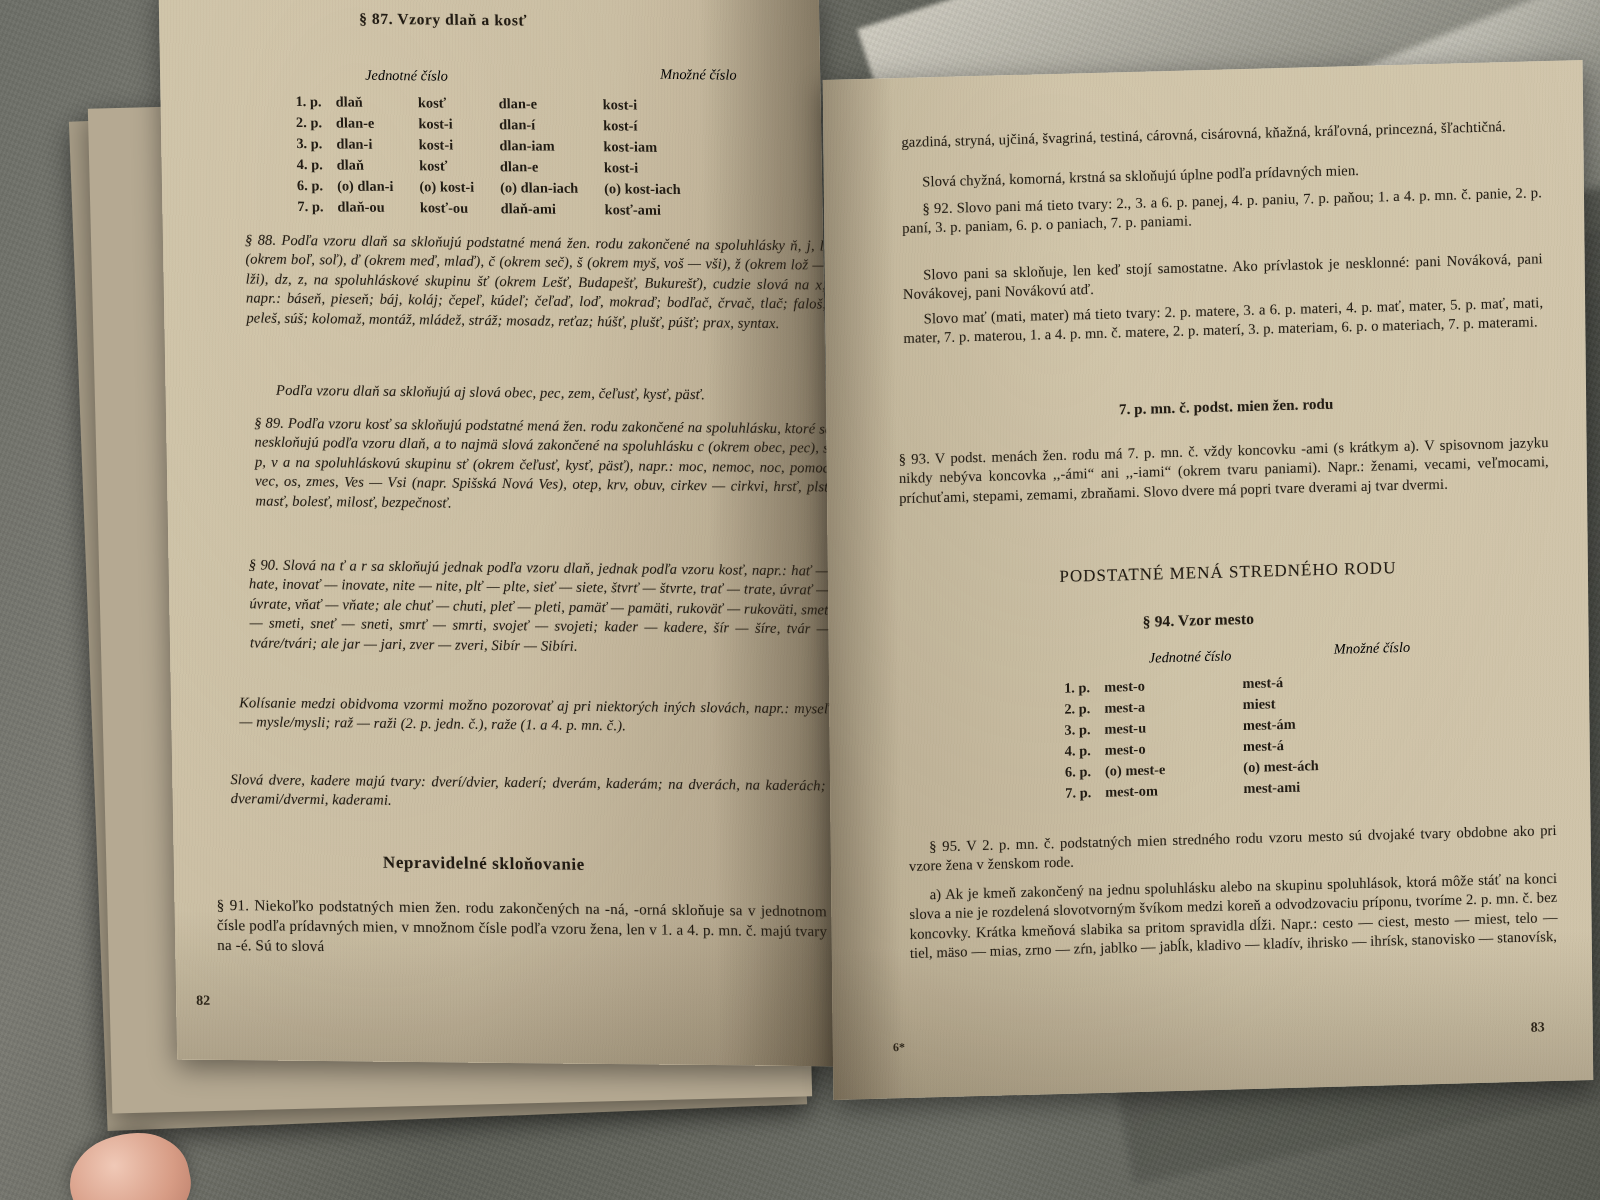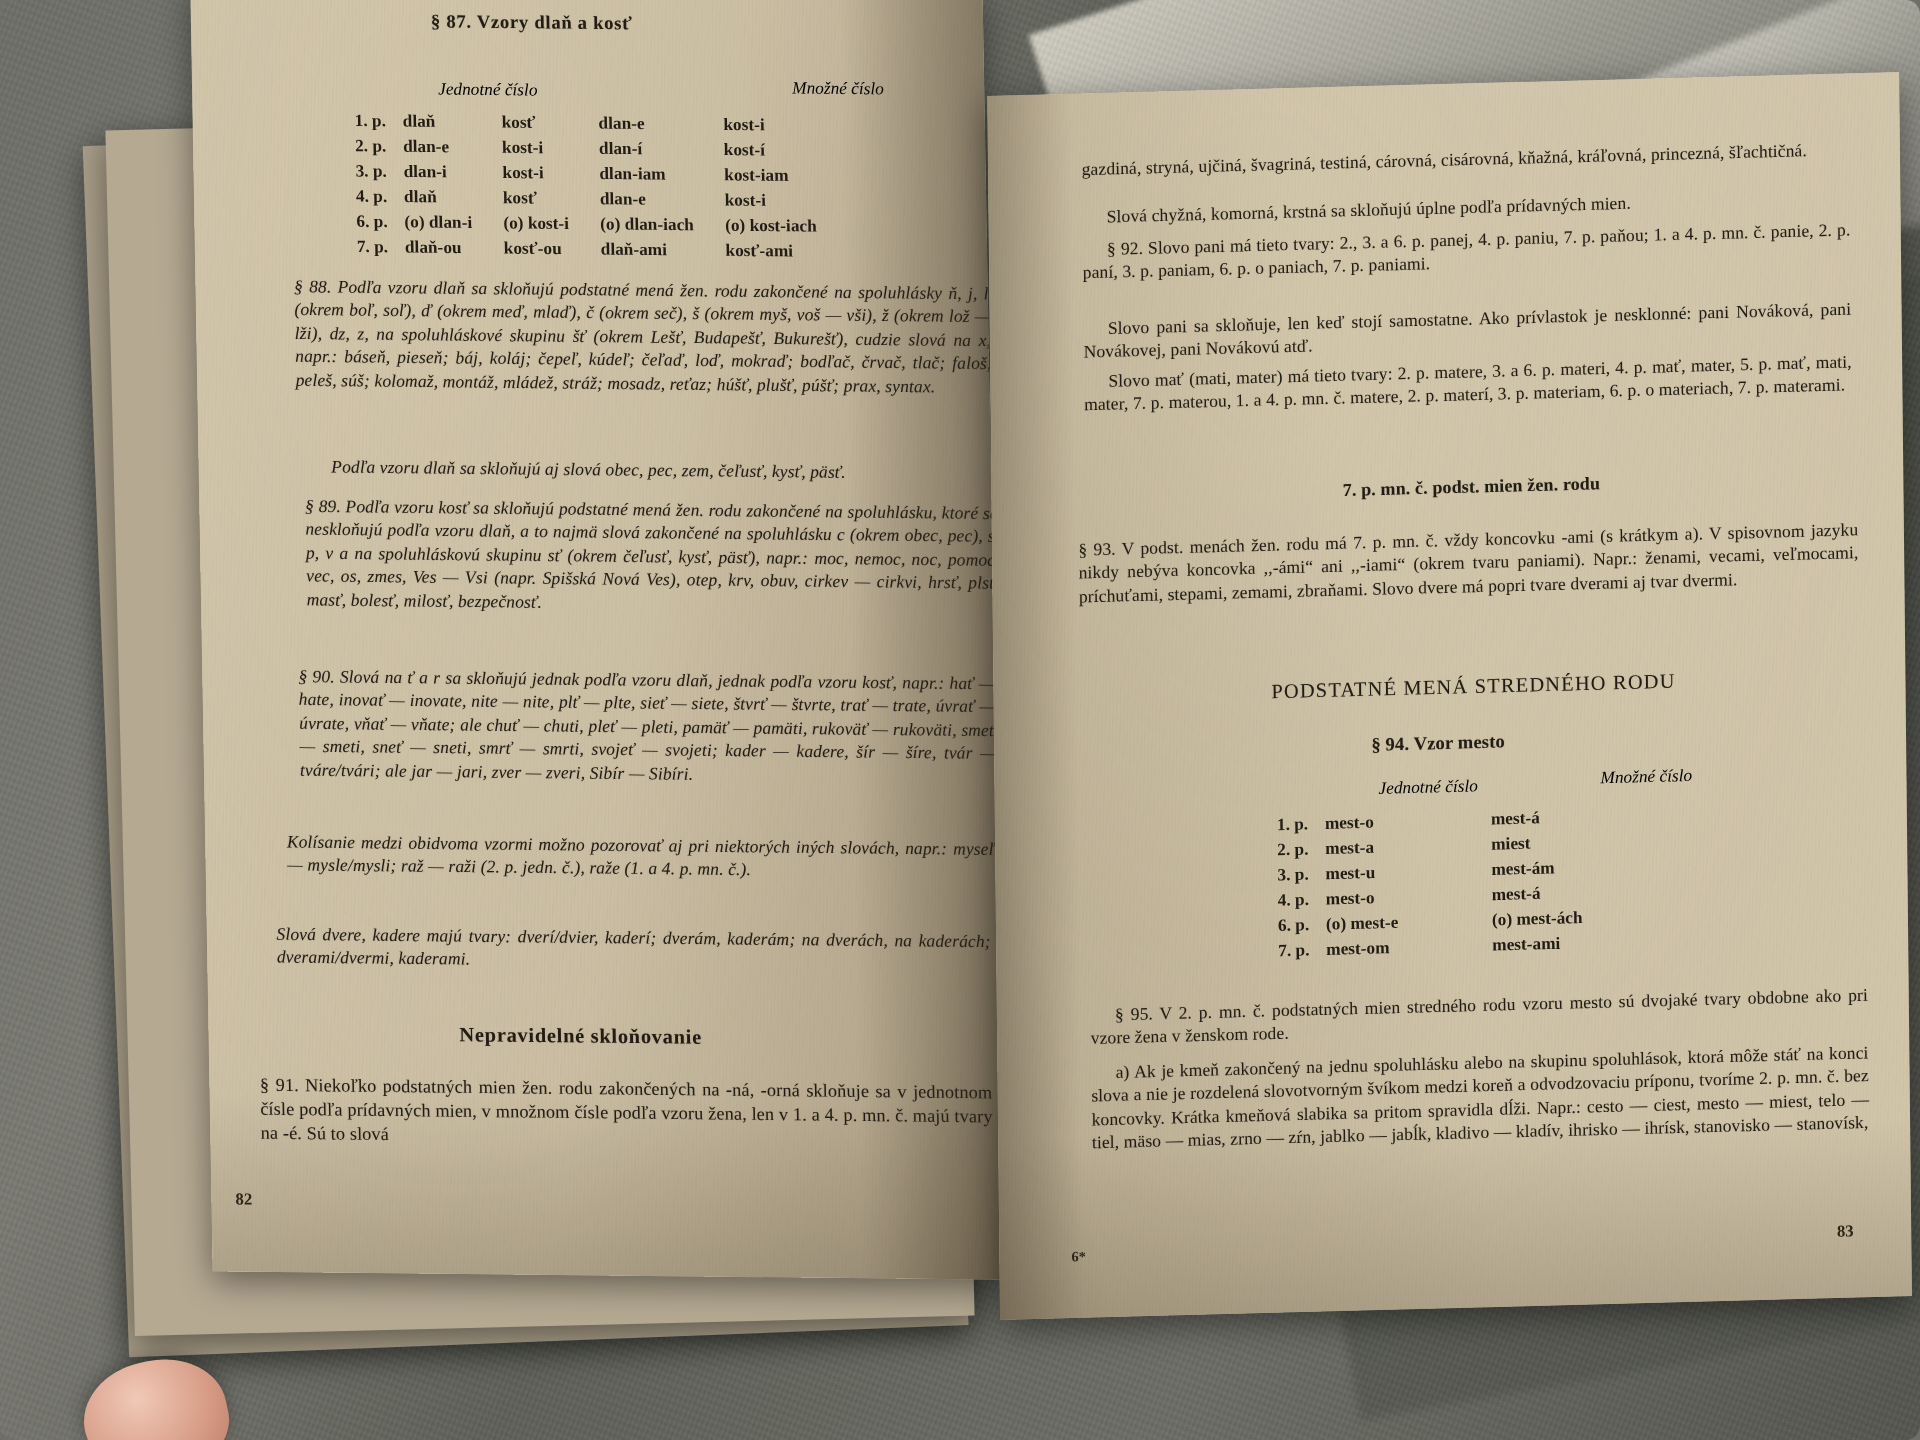--- a/index.html
+++ b/index.html
@@ -14,21 +14,20 @@
     font-family: "Liberation Serif", serif;
   }
 
   
   #scene {
     position: absolute;
     inset: 0;
     background:
       linear-gradient(115deg, #6d6f68 0%, #7a7a72 22%, #5f6159 45%, #6c6e66 70%, #55574f 100%);
     overflow: hidden;
-    border-radius: 12px;
   }
   #carpet-light {
     position: absolute;
     left: 900px; top: -120px;
     width: 900px; height: 420px;
     background: linear-gradient(160deg, rgba(226,222,210,0.85), rgba(185,182,170,0.15) 70%);
     transform: rotate(-18deg);
     filter: blur(2px);
   }
   #carpet-light2 {

